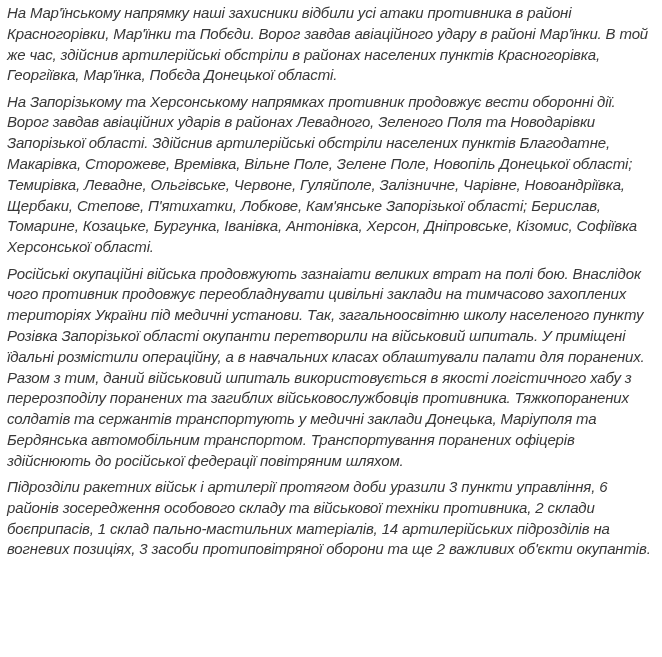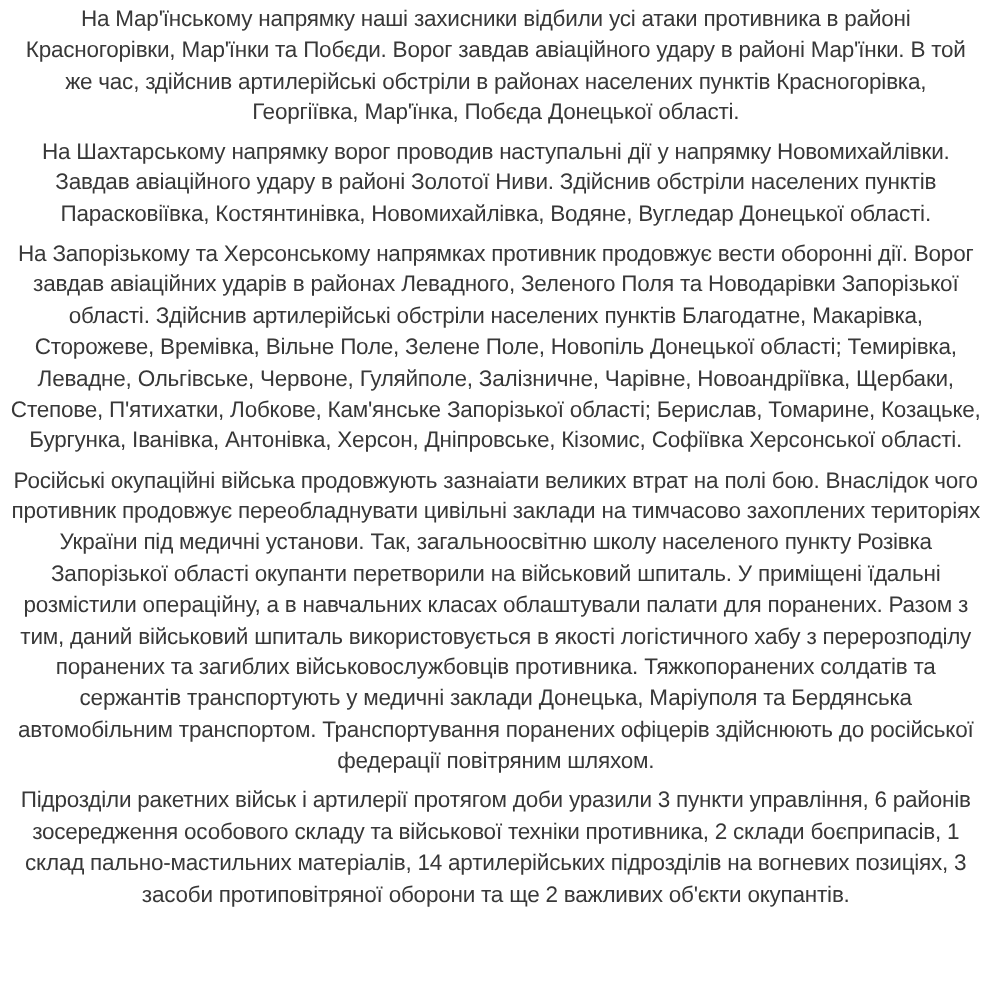--- a/index.html
+++ b/index.html
@@ -14,31 +14,31 @@
     font-family: "Liberation Sans", "DejaVu Sans", sans-serif;
   }
   .post {
     box-sizing: border-box;
     width: 662px;
     padding: 3px 8px 0 7px;
     font-size: 15px;
     line-height: 20.8px;
     letter-spacing: -0.15px;
     color: #383838;
-    text-align: center;
+    text-align: left;
+    font-style: italic;
   }
   .post p {
     margin: 0 0 5.5px 0;
   }
   .post p.tight {
     margin-bottom: 0;
   }
 </style>
 </head>
 <body style="background: rgb(255, 255, 255);">
 
 <div class="post" style="color: rgb(56, 56, 56);">
   <p>На Мар'їнському напрямку наші захисники відбили усі атаки противника в районі Красногорівки, Мар'їнки та Побєди. Ворог завдав авіаційного удару в районі Мар'їнки. В той же час, здійснив артилерійські обстріли в районах населених пунктів Красногорівка, Георгіївка, Мар'їнка, Побєда Донецької області.</p>
-  <p>На Шахтарському напрямку ворог проводив наступальні дії у напрямку Новомихайлівки. Завдав авіаційного удару в районі Золотої Ниви. Здійснив обстріли населених пунктів Парасковіївка, Костянтинівка, Новомихайлівка, Водяне, Вугледар Донецької області.</p>
   <p>На Запорізькому та Херсонському напрямках противник продовжує вести оборонні дії. Ворог завдав авіаційних ударів в районах Левадного, Зеленого Поля та Новодарівки Запорізької області. Здійснив артилерійські обстріли населених пунктів Благодатне, Макарівка, Сторожеве, Времівка, Вільне Поле, Зелене Поле, Новопіль Донецької області; Темирівка, Левадне, Ольгівське, Червоне, Гуляйполе, Залізничне, Чарівне, Новоандріївка, Щербаки, Степове, П'ятихатки, Лобкове, Кам'янське Запорізької області; Берислав, Томарине, Козацьке, Бургунка, Іванівка, Антонівка, Херсон, Дніпровське, Кізомис, Софіївка Херсонської області.</p>
   <p>Російські окупаційні війська продовжують зазнаіати великих втрат на полі бою. Внаслідок чого противник продовжує переобладнувати цивільні заклади на тимчасово захоплених територіях України під медичні установи. Так, загальноосвітню школу населеного пункту Розівка Запорізької області окупанти перетворили на військовий шпиталь. У приміщені їдальні розмістили операційну, а в навчальних класах облаштували палати для поранених. Разом з тим, даний військовий шпиталь використовується в якості логістичного хабу з перерозподілу поранених та загиблих військовослужбовців противника. Тяжкопоранених солдатів та сержантів транспортують у медичні заклади Донецька, Маріуполя та Бердянська автомобільним транспортом. Транспортування поранених офіцерів здійснюють до російської федерації повітряним шляхом.</p>
   <p>Підрозділи ракетних військ і артилерії протягом доби уразили 3 пункти управління, 6 районів зосередження особового складу та військової техніки противника, 2 склади боєприпасів, 1 склад пально-мастильних матеріалів, 14 артилерійських підрозділів на вогневих позиціях, 3 засоби протиповітряної оборони та ще 2 важливих об'єкти окупантів.</p>
 </div>
 
 </body></html>

